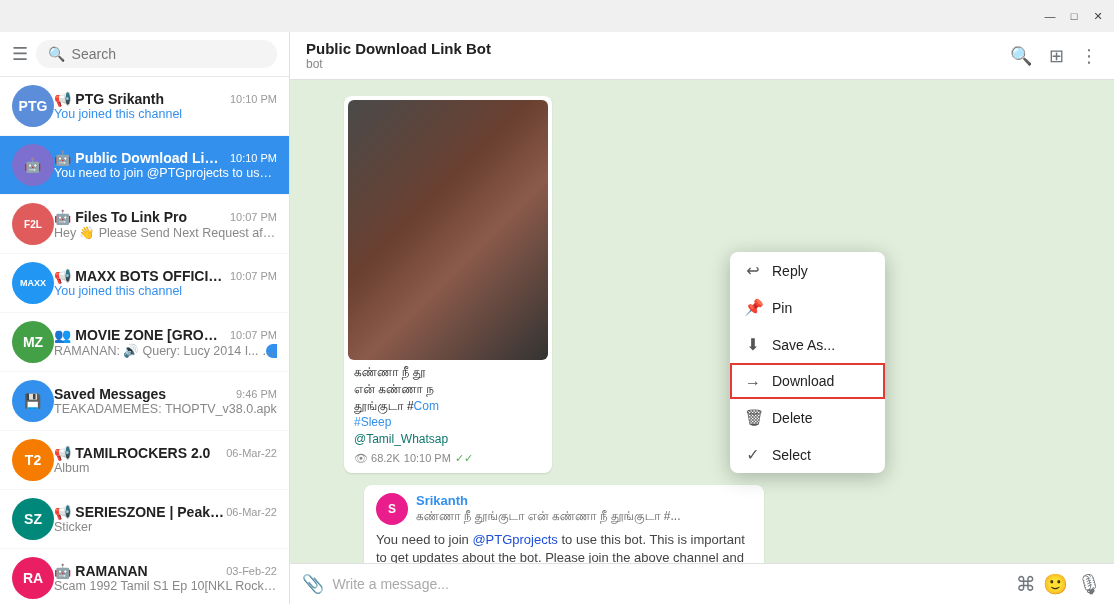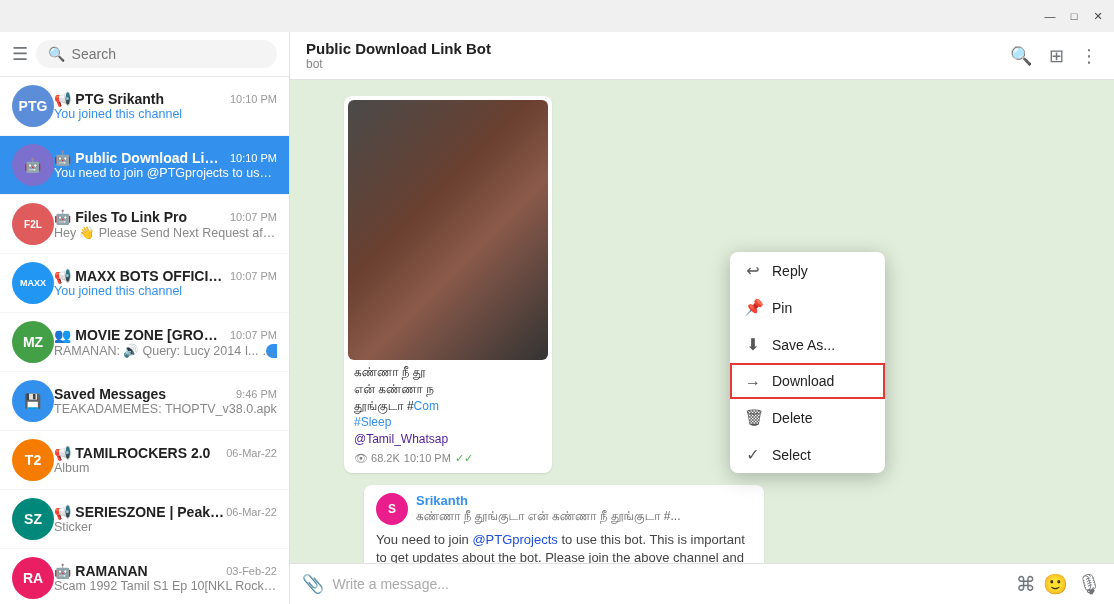--- a/index.html
+++ b/index.html
@@ -215,21 +215,21 @@
         <span class="header-icon">⋮</span>
       </div>
     </div>
 
     <div class="messages-area">
 
       <div class="msg-group" style="display:flex; flex-direction:column; align-items:flex-start;">
         <div class="msg-bubble has-image" style="max-width:220px;">
           <div class="msg-image-placeholder"></div>
           <div class="msg-text tamil-text">
-            கண்ணா நீ தூ<br>என் கண்ணா ந<br>தூங்குடா #<span style="color:#3390ec;">Com</span><br><span style="color:#3390ec;">#Sleep</span><br><span style="color:#4c1d95;">@Tamil_Whatsap</span>
+            கண்ணா நீ தூ<br>என் கண்ணா ந<br>தூங்குடா #<span style="color:#3390ec;">Com</span><br><span style="color:#3390ec;">#Sleep</span><br><span style="color:#0f766e;">@Tamil_Whatsap</span>
           </div>
           <div style="display:flex;align-items:center;gap:4px;padding:2px 6px 4px;">
             <span style="font-size:11px;color:#888;">👁 68.2K</span>
             <span style="font-size:11px;color:#888;">10:10 PM</span>
             <span style="color:#4fae4e;font-size:11px;">✓✓</span>
           </div>
         </div>
       </div>
 
       <div class="msg-group" style="display:flex; flex-direction:column; align-items:flex-start; margin-top: 8px;">

